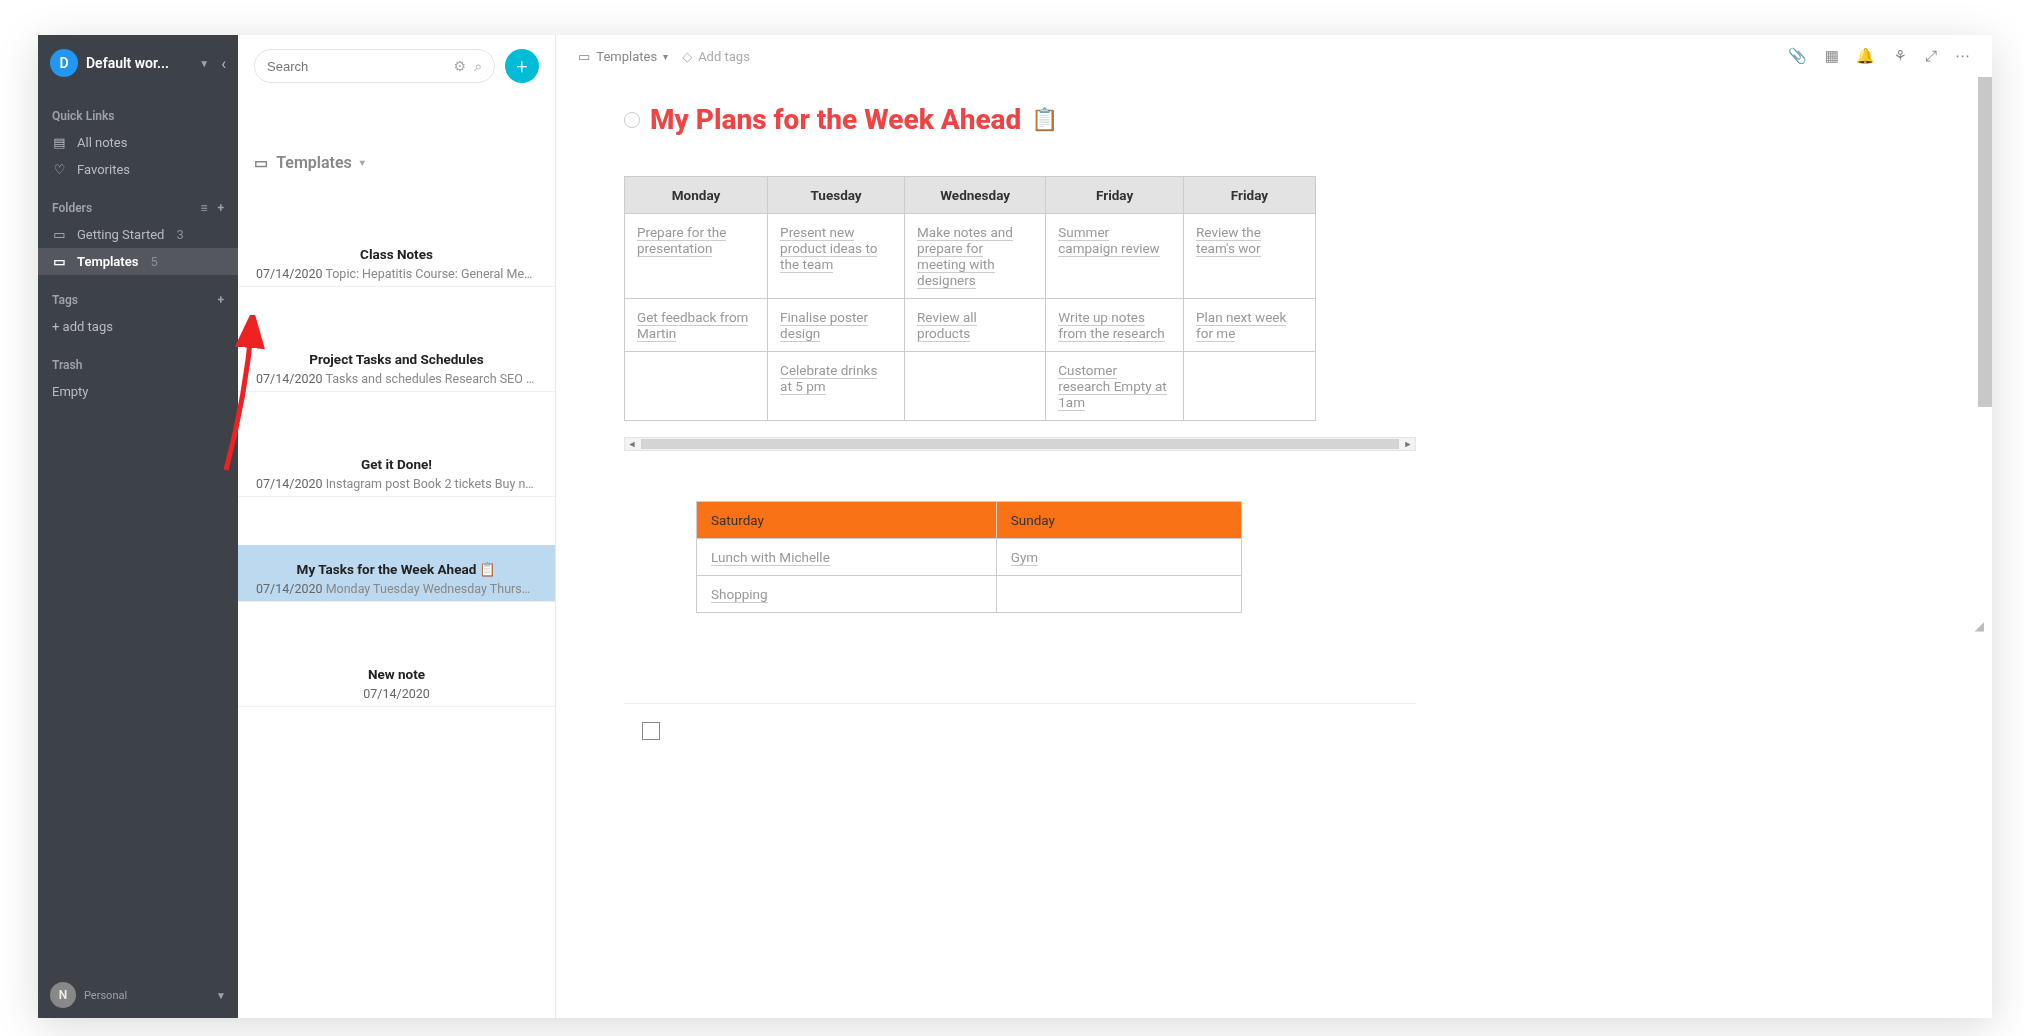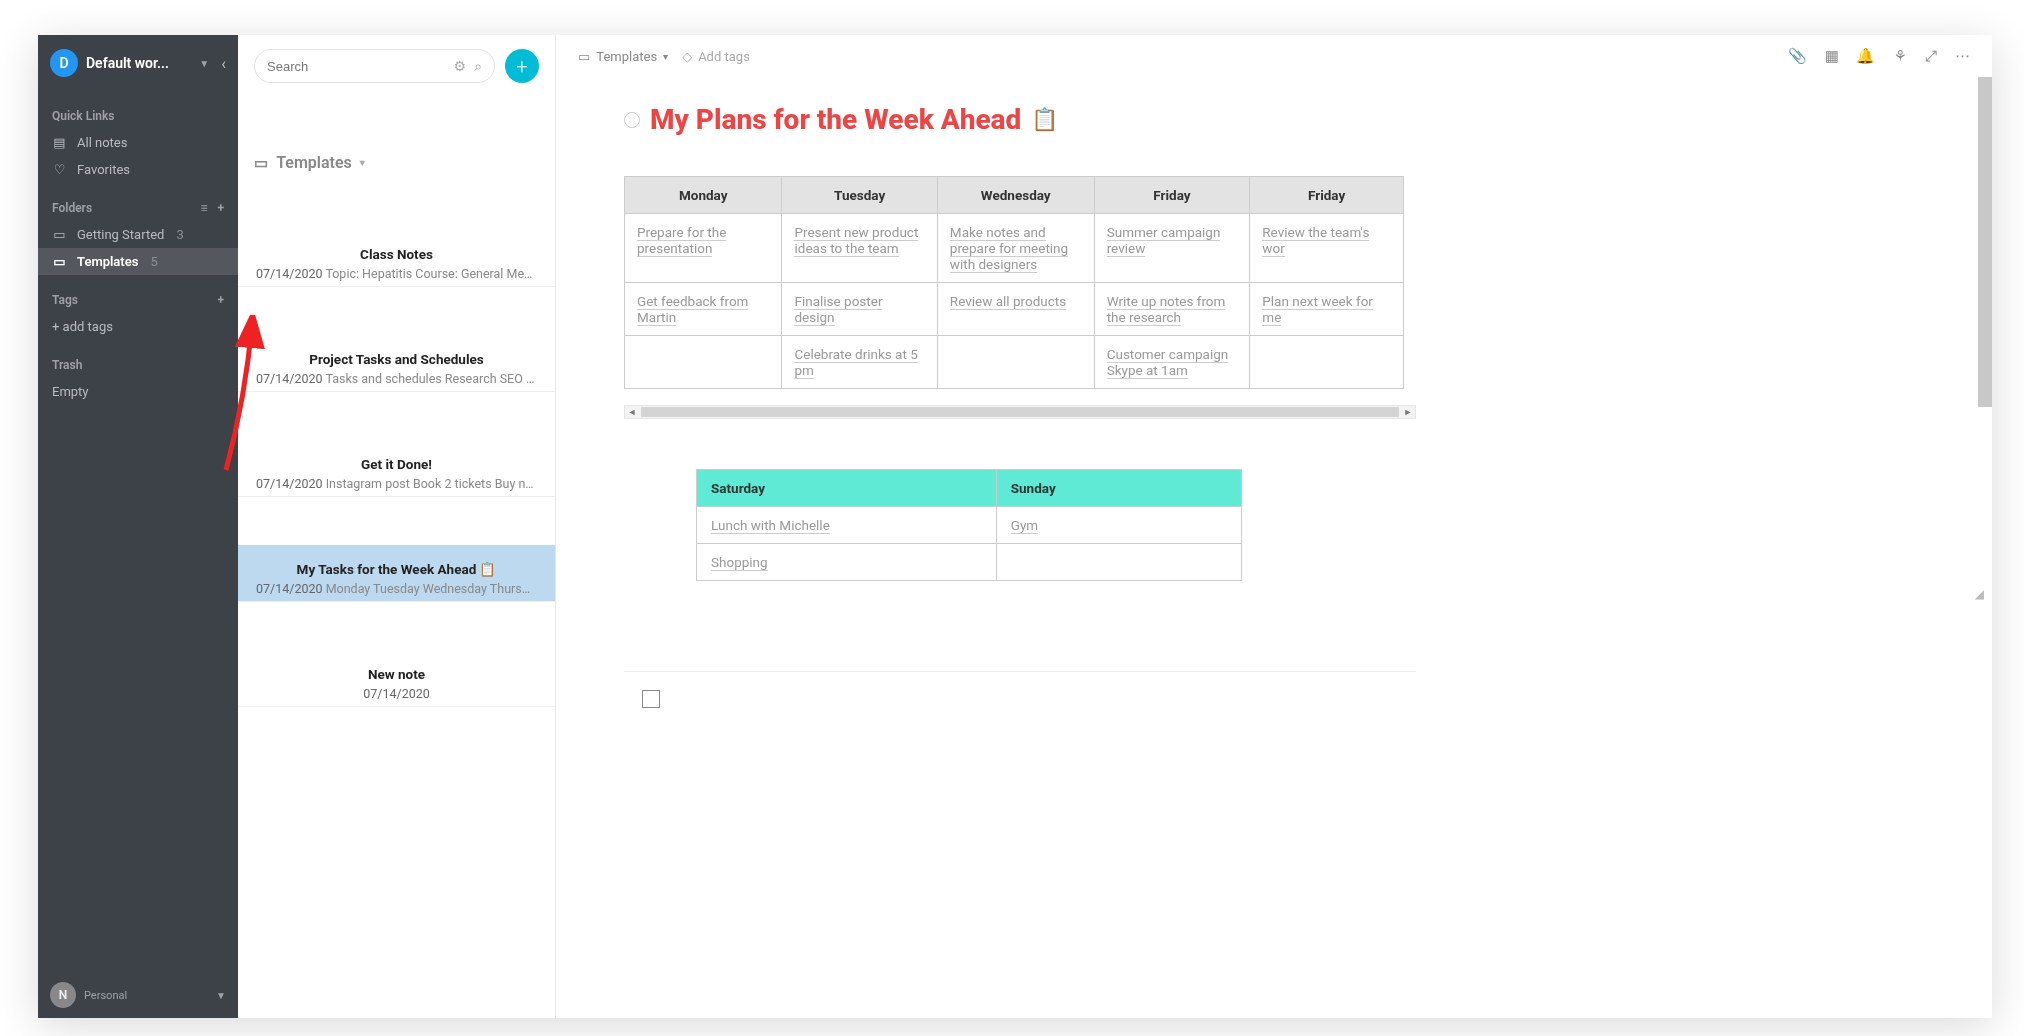--- a/index.html
+++ b/index.html
@@ -56,34 +56,34 @@
 .main-actions { margin-left: auto; display: flex; gap: 18px; color: #888; font-size: 15px; }
 .main-actions span { cursor: pointer; }
 .doc { flex: 1; overflow-y: auto; padding: 10px 8px 20px 8px; position:relative; }
 .doc::-webkit-scrollbar { width: 14px; }
 .doc::-webkit-scrollbar-thumb { background: #c8c8c8; }
 .doc-title { display: flex; align-items: center; gap: 10px; margin: 16px 0 40px 60px; }
 .doc-title .circ { width: 16px; height: 16px; border: 1.5px solid #ccc; border-radius: 50%; }
 .doc-title h1 { font-size: 28px; font-weight: 800; color: #ef4444; }
 .doc-title .emoji { font-size: 22px; }
 
-.tbl-wrap { margin: 0 0 0 60px; width: 780px; overflow-x: hidden; position:relative; }
+.tbl-wrap { margin: 0 0 0 60px; width: 692px; overflow-x: hidden; position:relative; }
 table.week { border-collapse: collapse; table-layout: fixed; }
 table.week th, table.week td { border: 1px solid #ccc; padding: 10px 12px; text-align: left; vertical-align: top; font-size: 13.5px; }
 table.week th { background: #e3e3e3; font-weight: 700; text-align: center; color: #333; }
 table.week td { color: #999; }
 table.week td span { border-bottom: 1px solid #ccc; }
 .col { width: 165px; }
 .hscroll { margin: 16px 0 0 60px; width: 792px; height: 14px; background: #f3f3f3; border: 1px solid #e5e5e5; display: flex; align-items: center; }
 .hscroll .arrow { width: 14px; text-align: center; font-size: 9px; color: #777; cursor:pointer; }
 .hscroll .track { flex: 1; height: 10px; background: #d4d4d4; margin: 0 2px; }
 
 table.weekend { border-collapse: collapse; margin: 50px 0 20px 132px; width: 546px; }
 table.weekend th, table.weekend td { border: 1px solid #ccc; padding: 10px 14px; text-align: left; font-size: 13.5px; }
-table.weekend th { background: #5eead4; color: #333; font-weight: 700; }
+table.weekend th { background: #f97316; color: #333; font-weight: 400; }
 table.weekend td { color: #999; }
 table.weekend td span { border-bottom: 1px solid #ccc; }
 .resize-handle { color:#bbb; font-size:12px; text-align:right; margin: -14px 0 0 660px; }
 
 .bottom-sec { margin: 70px 0 0 60px; width: 792px; border-top: 1px solid #eee; padding-top: 18px; display:flex; }
 .bottom-sec .check { width:18px;height:18px; border:1.5px solid #888; margin: 0 0 0 18px; }
 .vscroll { position:absolute; right:0; top:0; width:14px; height:330px; background:#c8c8c8; }
 </style>
 </head>
 <body>
@@ -256,21 +256,21 @@
             <td><span>Get feedback from Martin</span></td>
             <td><span>Finalise poster design</span></td>
             <td><span>Review all products</span></td>
             <td><span>Write up notes from the research</span></td>
             <td><span>Plan next week for me</span></td>
           </tr>
           <tr>
             <td><span></span></td>
             <td><span>Celebrate drinks at 5 pm</span></td>
             <td><span></span></td>
-            <td><span>Customer campaign Skype at 1am</span></td>
+            <td><span>Customer research Empty at 1am</span></td>
             <td><span></span></td>
           </tr>
         </tbody>
           </table>
       </div>
       <div class="hscroll">
         <div class="arrow">◄</div>
         <div class="track"></div>
         <div class="arrow">►</div>
       </div>

